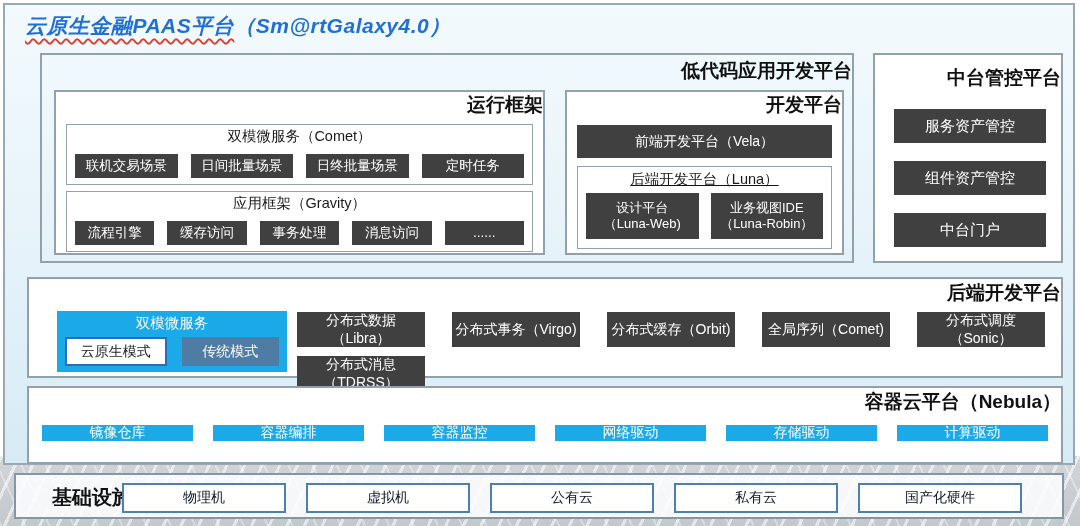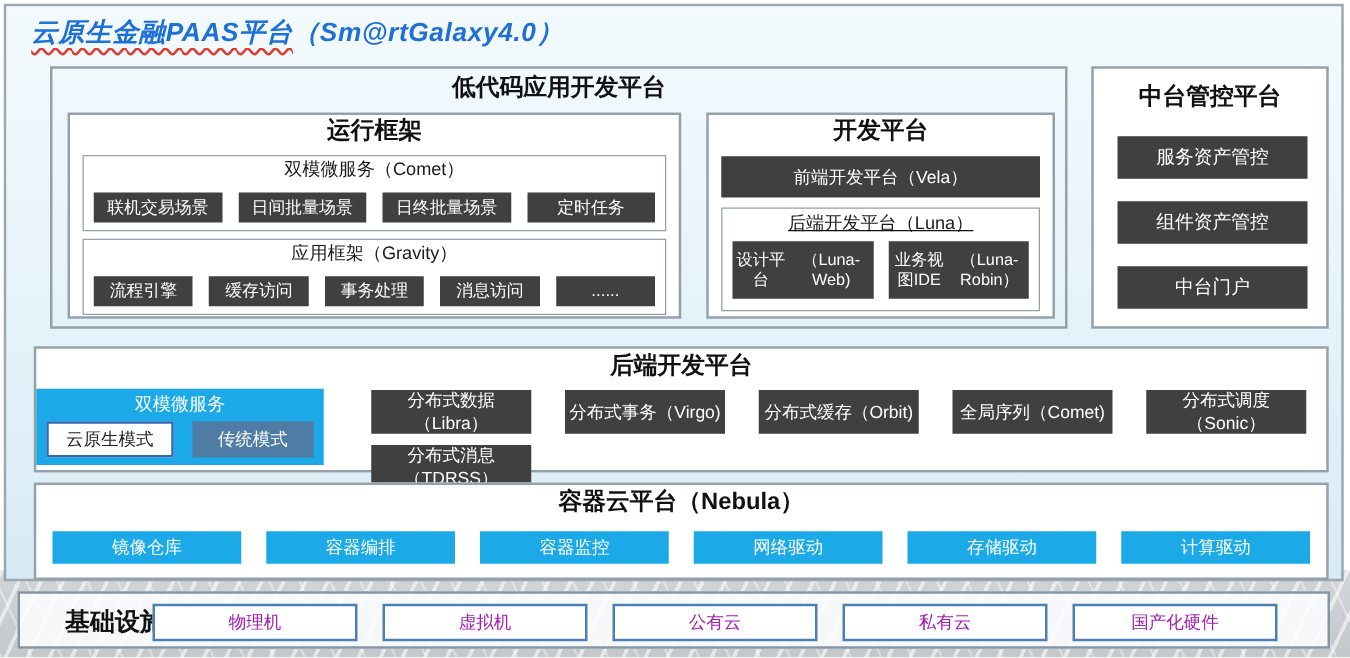--- a/index.html
+++ b/index.html
@@ -28,74 +28,74 @@
     font-size:21px;font-weight:bold;font-style:italic;
     color:#1e6fd6;letter-spacing:.5px;white-space:nowrap;
   }
   .page-title .wavy{
     text-decoration:underline wavy #e03b30;
     text-decoration-thickness:2px;text-underline-offset:5px;
     text-decoration-skip-ink:none;
   }
   .box{position:absolute;border:2px solid #93a1ab;box-sizing:border-box;}
   .white{background:#fff;}
-  .sec-title{text-align:center;font-weight:bold;font-size:19px;line-height:1.2;margin-top:5px;}
+  .sec-title{text-align:right;font-weight:bold;font-size:19px;line-height:1.2;margin-top:5px;}
   .sub-title{text-align:center;font-size:14.5px;line-height:1.2;margin-top:6px;color:#1a1a1a;}
   .btn{
     background:#404040;color:#fff;
     display:flex;align-items:center;justify-content:center;text-align:center;
     font-size:13.5px;line-height:1.25;box-sizing:border-box;
   }
   .btn.cyan{background:#1ca9e8;}
   .row{position:absolute;display:flex;}
   
   #lowcode{left:35px;top:48px;width:814px;height:210px;}
   #runtime{left:12px;top:35px;width:491px;height:165px;}
   #comet,#gravity{left:10px;width:467px;height:61px;border-width:1.5px;}
   #comet{top:32px;} #gravity{top:99px;}
   .chip-row{left:8px;right:8px;top:29px;height:24px;gap:13px;}
   .chip-row .btn{flex:1;}
   #dev{left:523px;top:35px;width:279px;height:165px;}
   #vela{position:absolute;left:10px;right:10px;top:33px;height:33px;font-size:14px;}
   #luna{position:absolute;left:10px;right:10px;top:74px;height:83px;border:1.5px solid #93a1ab;box-sizing:border-box;background:#fff;text-decoration:underline;}
   .luna-row{left:8px;right:8px;top:26px;height:46px;gap:12px;}
-  .luna-row .btn{flex:1;flex-direction:row;font-size:13px;}
+  .luna-row .btn{flex:1;flex-direction:column;font-size:13px;}
   
   #mid{left:868px;top:48px;width:190px;height:210px;}
   .mid-btn{position:absolute;left:19px;width:152px;height:34px;font-size:15px;}
   
   #dist{left:22px;top:272px;width:1036px;height:101px;}
   #dist .sec-title{margin-top:3px;}
-  #dualmode{position:absolute;left:0;top:32px;width:230px;height:61px;background:#1ca9e8;}
+  #dualmode{position:absolute;left:28px;top:32px;width:230px;height:61px;background:#1ca9e8;}
   #dualmode .label{color:#fff;text-align:center;font-size:14.5px;margin-top:3px;}
   .mode-row{left:8px;right:8px;top:26px;height:29px;gap:15px;}
   .mode-row .btn{flex:1;font-size:14px;}
   .mode-native{background:#fff !important;color:#222 !important;border:2px solid #2e6db6;}
   .mode-classic{background:#4f7ca4 !important;}
   #dist-grid{
     position:absolute;left:268px;right:16px;top:33px;height:60px;
     display:grid;grid-template-columns:repeat(5,1fr);gap:9px 27px;
   }
   #dist-grid .btn{font-size:14px;}
   
   #containerbox{left:22px;top:381px;width:1036px;height:78px;}
   #containerbox .sec-title{margin-top:3px;}
-  .container-row{left:13px;right:13px;top:37px;height:26px;gap:20px;border-radius:10px;}
+  .container-row{left:13px;right:13px;top:37px;height:16px;gap:20px;border-radius:10px;}
   .container-row .btn{flex:1;font-size:14px;}
   
   #infra{
     position:absolute;left:14px;top:473px;width:1050px;height:46px;
     border:2px solid #8496a5;box-sizing:border-box;
     background:rgba(252,253,254,0.88);
   }
   #infra .label{position:absolute;left:36px;top:9px;font-size:20px;font-weight:bold;}
   .infra-row{left:106px;right:40px;top:8px;height:30px;gap:20px;}
   .infra-row .infra-box{
     flex:1;background:#fff;border:2px solid #4e7fb3;box-sizing:border-box;
-    color:#a21caf;font-size:14px;display:flex;align-items:center;justify-content:center;
+    color:#0f172a;font-size:14px;display:flex;align-items:center;justify-content:center;
   }
 </style>
 </head>
 <body>
 
 <div id="canvas">
   <div class="texture-band"></div>
 
   <div class="panel">
     <div class="page-title">

